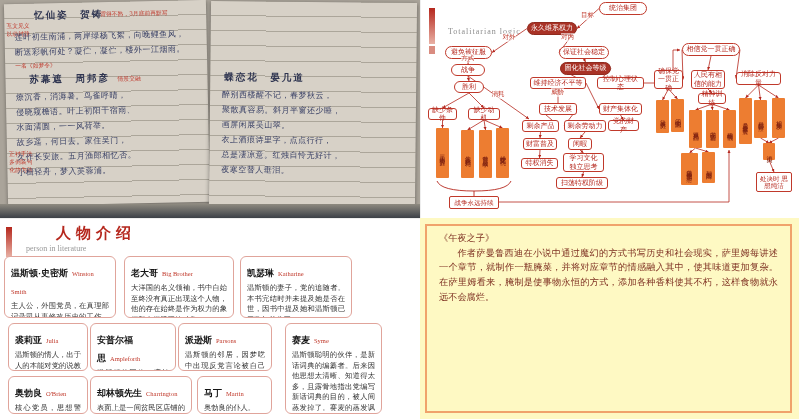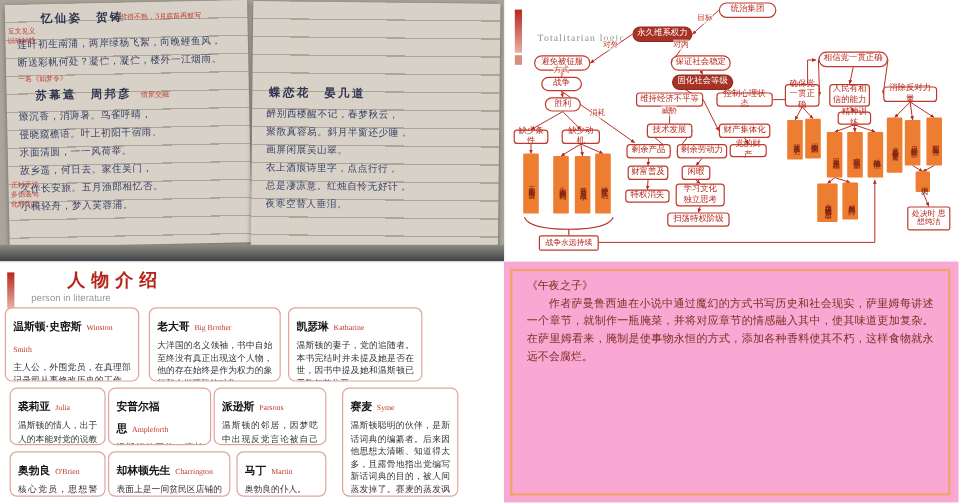--- a/index.html
+++ b/index.html
@@ -39,30 +39,30 @@
       letter-spacing:1px;border-radius:1px;}
   .elabel{position:absolute;font-size:6.5px;color:#c0392b;z-index:3;background:rgba(255,255,255,.6);}
 
   
   #chars{left:0;top:218px;width:420px;height:201px;background:#fff;border-top:1px solid #eee;}
   .ch-bar{position:absolute;left:6px;top:8px;width:6px;height:30px;
           background:linear-gradient(#b5271d,#e8b0a4);}
   .ch-title{position:absolute;left:24px;top:5px;font-size:15px;font-weight:bold;
             letter-spacing:5px;color:#b5271d;font-family:"Liberation Serif",serif;margin-left:32px;}
   .ch-sub{position:absolute;left:26px;top:25px;font-size:8px;color:#999;
-          font-family:Liberation Sans, sans-serif;}
+          font-family:Liberation Serif, serif;}
   .card{position:absolute;border:1px solid #e0a49b;border-radius:6px;background:#fff;
         padding:5px 6px;box-sizing:border-box;overflow:hidden;}
   .cname{font-family:"Liberation Serif",serif;font-weight:bold;font-size:9px;color:#151515;display:inline;}
   .cen{font-family:"Liberation Serif",serif;font-size:6.5px;color:#c0392b;margin-left:4px;display:inline;}
   .cdesc{font-family:"Liberation Serif",serif;font-size:7.3px;color:#333;line-height:1.45;
          margin-top:3px;text-align:justify;}
 
   
-  #review{left:420px;top:218px;width:379px;height:201px;background:#f9a8d4;}
+  #review{left:420px;top:218px;width:379px;height:201px;background:#fef9c3;}
   .rv-box{position:absolute;left:5px;top:6px;width:367px;height:189px;border:2px solid #f0a36c;
           box-sizing:border-box;padding:5px 12px;overflow:hidden;}
   .rv-box p{font-family:"Liberation Serif",serif;font-size:9.2px;color:#7e3022;line-height:1.6;
             text-align:justify;margin:0;text-indent:2em;}
   .rv-box p.t{text-indent:0;}
 </style>
 </head>
 <body>
 
 <div id="root">

